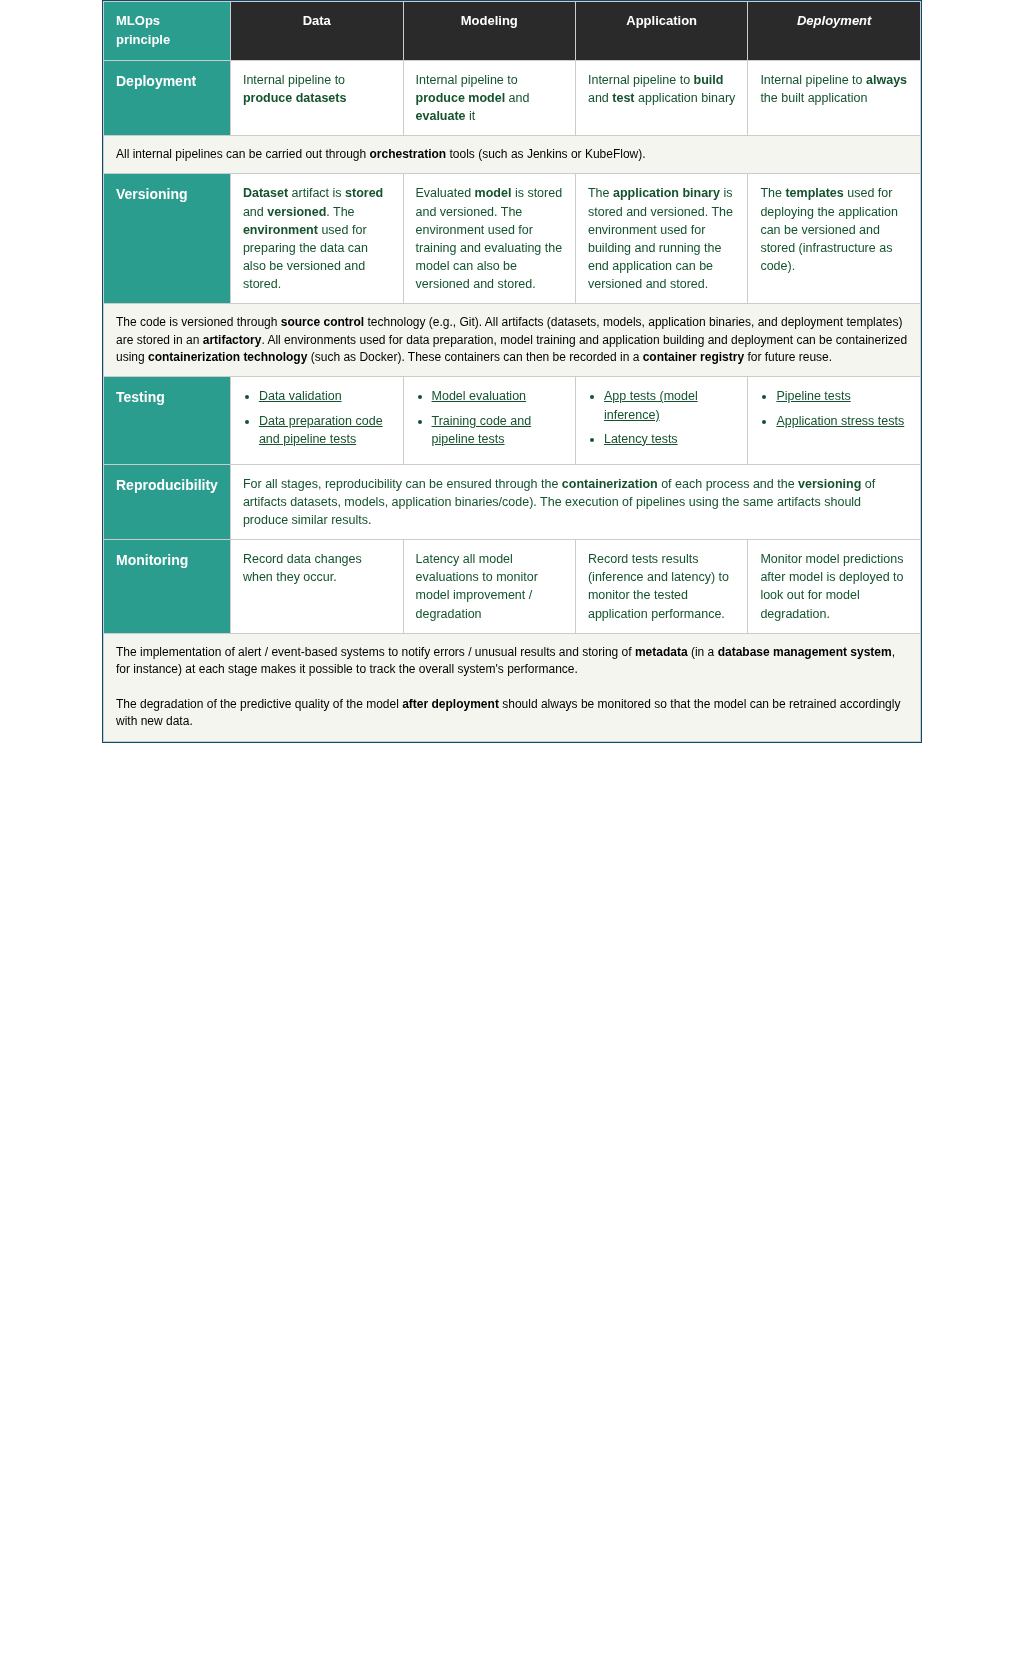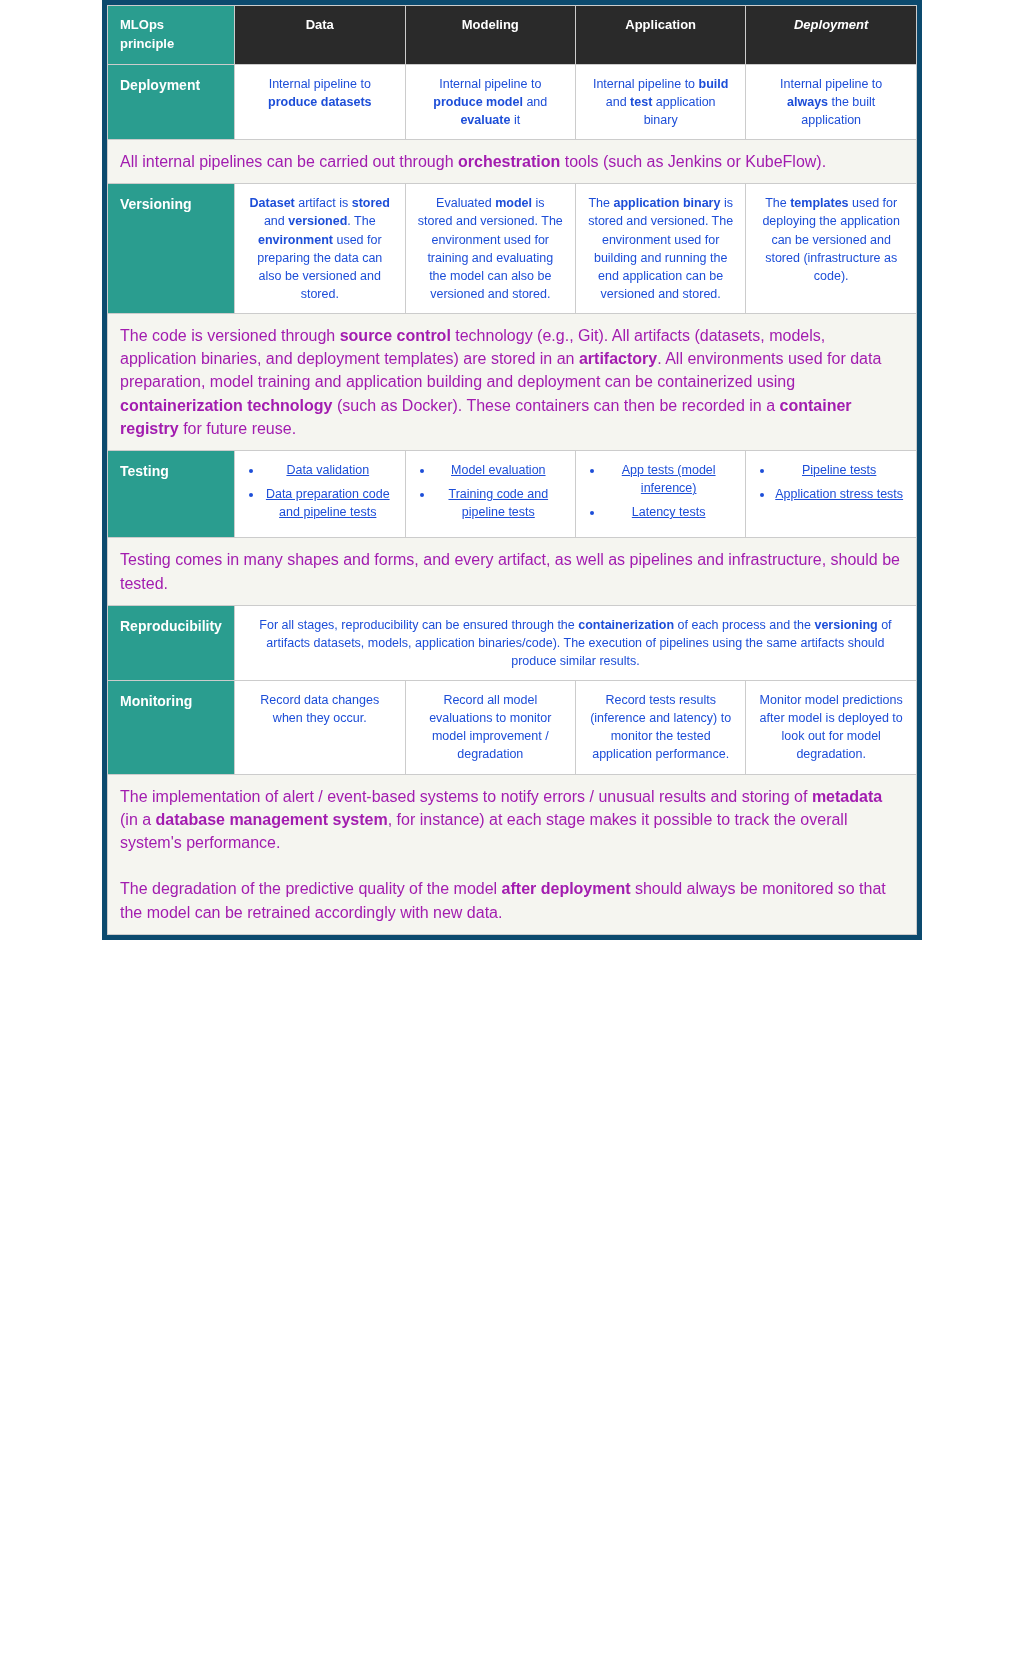--- a/index.html
+++ b/index.html
@@ -5,21 +5,21 @@
     * { box-sizing: border-box; margin: 0; padding: 0; }
     body {
       font-family: Arial, sans-serif;
       font-size: 13px;
       background: #fff;
       width: 1024px;
     }
     .table-wrap {
       width: 820px;
       margin: 0 auto;
-      border: 5px solid #0c4a6e;
+      border: 1px solid #0c4a6e;
     }
     table {
       width: 100%;
       border-collapse: collapse;
     }
     th, td {
       border: 1px solid #ccc;
       padding: 10px 12px;
       vertical-align: top;
       line-height: 1.45;
@@ -48,30 +48,29 @@
       background: #2a9d8f;
       color: #fff;
       font-weight: bold;
       font-size: 14px;
       vertical-align: top;
     }
 
     
     .span-row td {
       background: #f5f5f0;
-      color: #a21caf;
-      font-size: 16px;
+      color: #000000;
+      font-size: 12px;
     }
 
     
     .data-cell {
       background: #fff;
-      color: #1d4ed8;
+      color: #14532d;
       font-size: 12.5px;
-      text-align: center;
     }
 
     b { font-weight: bold; }
 
     ul {
       list-style: disc;
       padding-left: 16px;
       margin: 0;
       text-decoration: underline;
     }
@@ -140,33 +139,30 @@
             <li>Latency tests</li>
           </ul>
         </td>
         <td class="data-cell">
           <ul>
             <li>Pipeline tests</li>
             <li>Application stress tests</li>
           </ul>
         </td>
       </tr>
-      <tr class="span-row">
-        <td colspan="5">Testing comes in many shapes and forms, and every artifact, as well as pipelines and infrastructure, should be tested.</td>
-      </tr>
 
       <tr>
         <td class="principle-cell">Reproducibility</td>
         <td colspan="4" class="data-cell">For all stages, reproducibility can be ensured through the <b>containerization</b> of each process and the <b>versioning</b> of artifacts datasets, models, application binaries/code). The execution of pipelines using the same artifacts should produce similar results.</td>
       </tr>
 
       <tr>
         <td class="principle-cell">Monitoring</td>
         <td class="data-cell">Record data changes when they occur.</td>
-        <td class="data-cell">Record all model evaluations to monitor model improvement / degradation</td>
+        <td class="data-cell">Latency all model evaluations to monitor model improvement / degradation</td>
         <td class="data-cell">Record tests results (inference and latency) to monitor the tested application performance.</td>
         <td class="data-cell">Monitor model predictions after model is deployed to look out for model degradation.</td>
       </tr>
       <tr class="span-row">
         <td colspan="5">
           <p>The implementation of alert / event-based systems to notify errors / unusual results and storing of <b>metadata</b> (in a <b>database management system</b>, for instance) at each stage makes it possible to track the overall system's performance.</p>
           <br>
           <p>The degradation of the predictive quality of the model <b>after deployment</b> should always be monitored so that the model can be retrained accordingly with new data.</p>
         </td>
       </tr>

